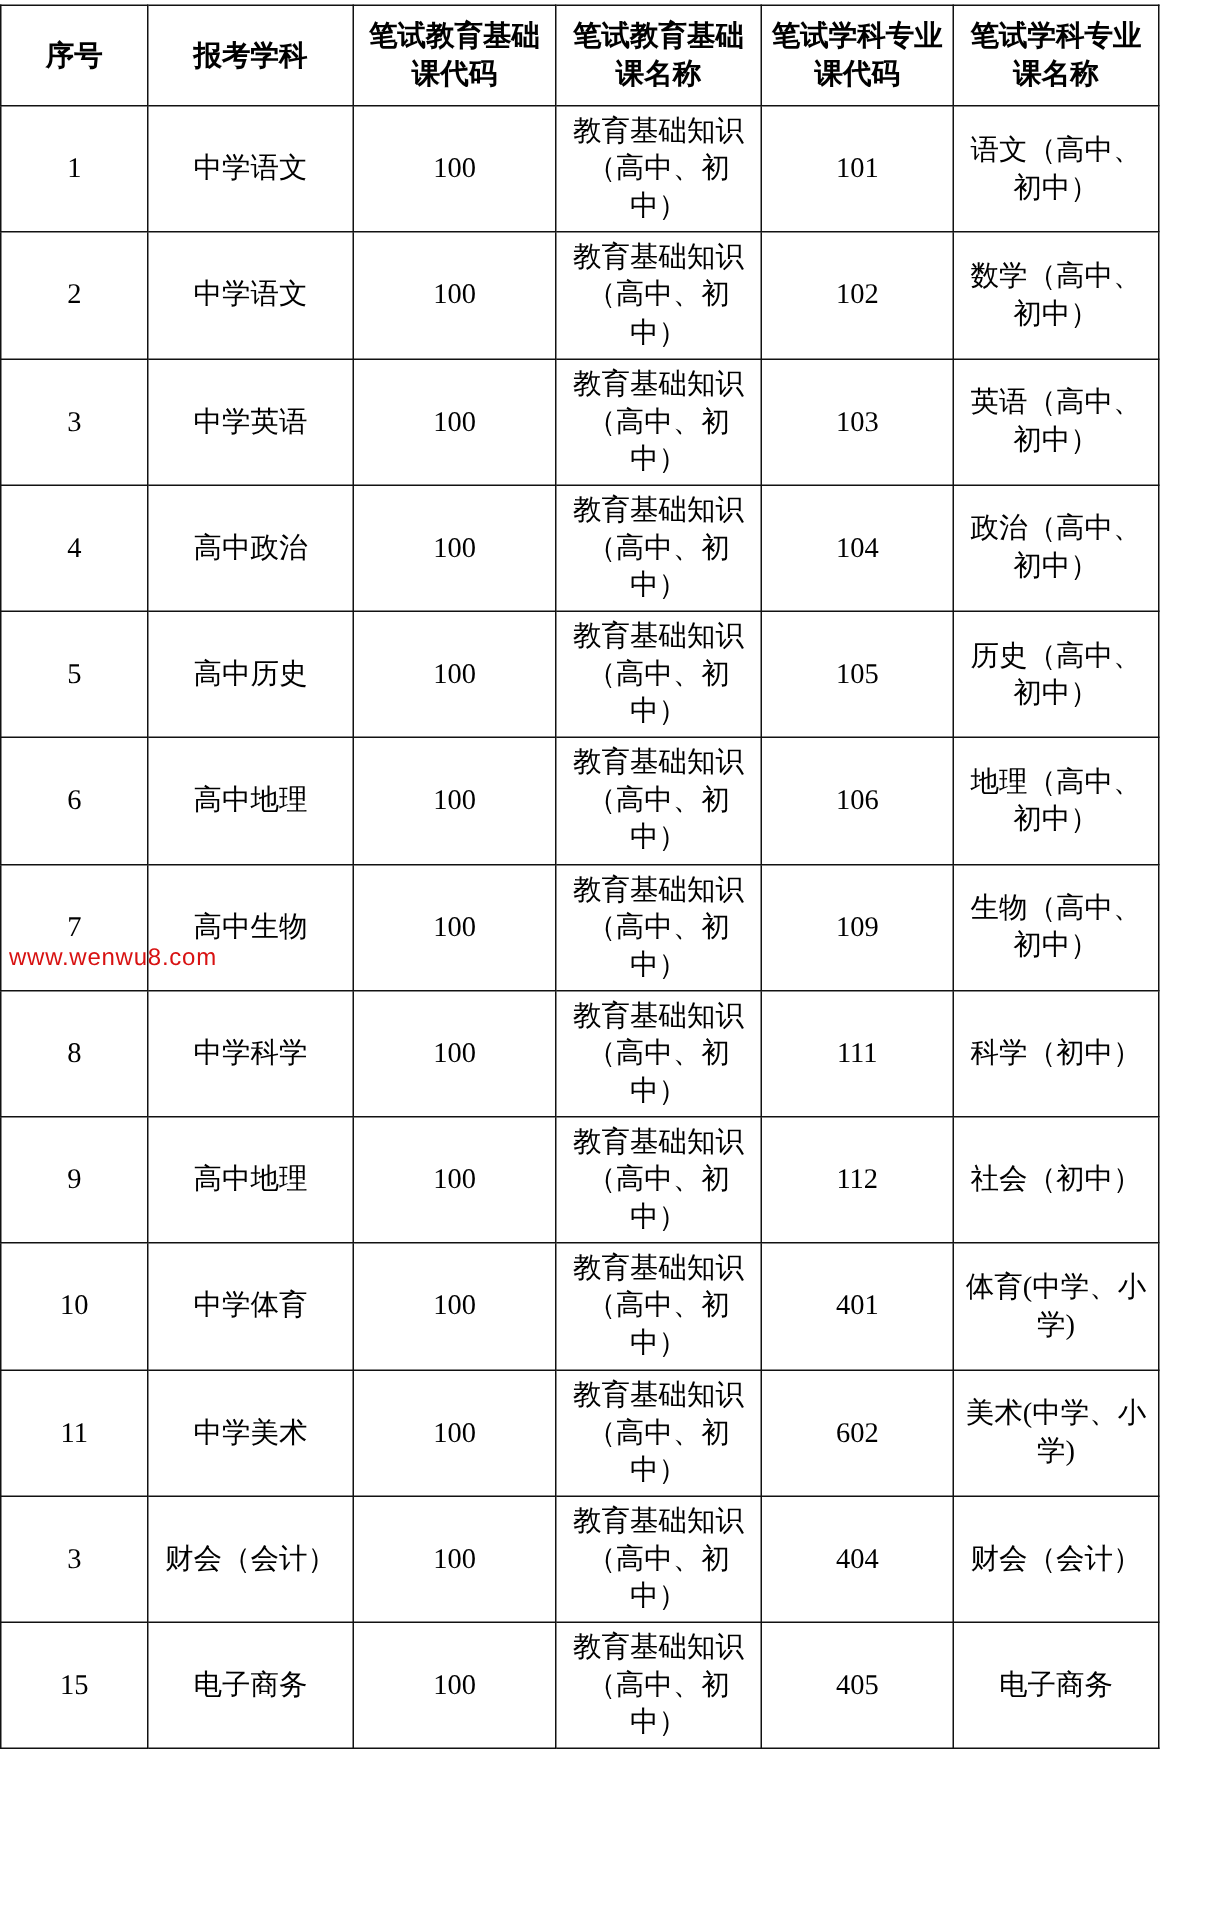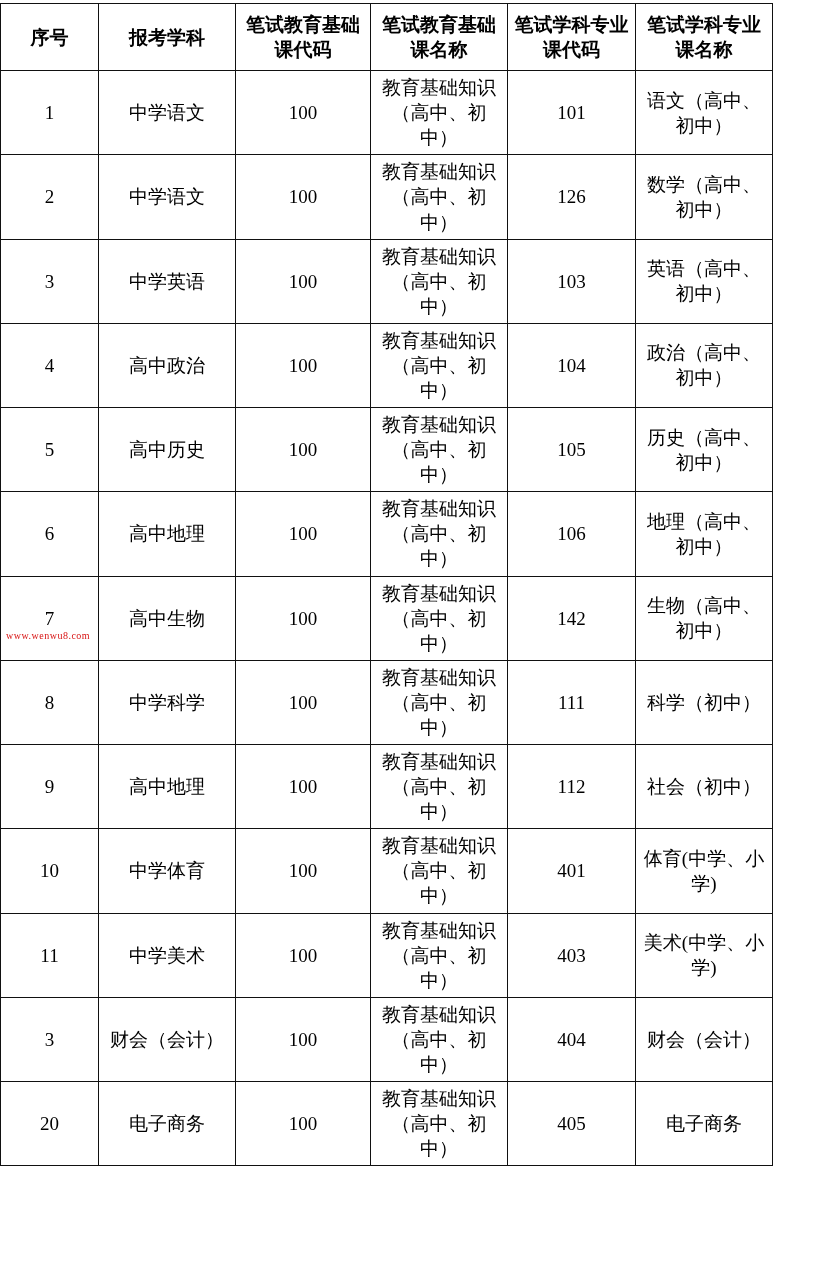--- a/index.html
+++ b/index.html
@@ -51,22 +51,22 @@
   col.c3 { width: 137px; }
   col.c4 { width: 128px; }
   col.c5 { width: 137px; }
 
   tbody td { height: 70px; }
 
   .watermark {
     position: absolute;
     left: 6px;
     top: 627px;
-    font-family: Liberation Serif, serif;
-    font-size: 10px;
+    font-family: Liberation Sans, sans-serif;
+    font-size: 16px;
     letter-spacing: 0.5px;
     color: #d81212;
     white-space: nowrap;
     pointer-events: none;
   }
 </style>
 </head>
 <body>
 
 <div id="sheet">
@@ -97,21 +97,21 @@
         <td>100</td>
         <td>教育基础知识（高中、初中）</td>
         <td>101</td>
         <td>语文（高中、初中）</td>
       </tr>
       <tr>
         <td>2</td>
         <td>中学语文</td>
         <td>100</td>
         <td>教育基础知识（高中、初中）</td>
-        <td>126</td>
+        <td>102</td>
         <td>数学（高中、初中）</td>
       </tr>
       <tr>
         <td>3</td>
         <td>中学英语</td>
         <td>100</td>
         <td>教育基础知识（高中、初中）</td>
         <td>103</td>
         <td>英语（高中、初中）</td>
       </tr>
@@ -137,21 +137,21 @@
         <td>100</td>
         <td>教育基础知识（高中、初中）</td>
         <td>106</td>
         <td>地理（高中、初中）</td>
       </tr>
       <tr>
         <td>7</td>
         <td>高中生物</td>
         <td>100</td>
         <td>教育基础知识（高中、初中）</td>
-        <td>142</td>
+        <td>109</td>
         <td>生物（高中、初中）</td>
       </tr>
       <tr>
         <td>8</td>
         <td>中学科学</td>
         <td>100</td>
         <td>教育基础知识（高中、初中）</td>
         <td>111</td>
         <td>科学（初中）</td>
       </tr>
@@ -169,33 +169,33 @@
         <td>100</td>
         <td>教育基础知识（高中、初中）</td>
         <td>401</td>
         <td>体育(中学、小学)</td>
       </tr>
       <tr>
         <td>11</td>
         <td>中学美术</td>
         <td>100</td>
         <td>教育基础知识（高中、初中）</td>
-        <td>403</td>
+        <td>602</td>
         <td>美术(中学、小学)</td>
       </tr>
       <tr>
         <td>3</td>
         <td>财会（会计）</td>
         <td>100</td>
         <td>教育基础知识（高中、初中）</td>
         <td>404</td>
         <td>财会（会计）</td>
       </tr>
       <tr>
-        <td>20</td>
+        <td>15</td>
         <td>电子商务</td>
         <td>100</td>
         <td>教育基础知识（高中、初中）</td>
         <td>405</td>
         <td>电子商务</td>
       </tr>
     </tbody>
   </table>
 
   <div class="watermark">www.wenwu8.com</div>

